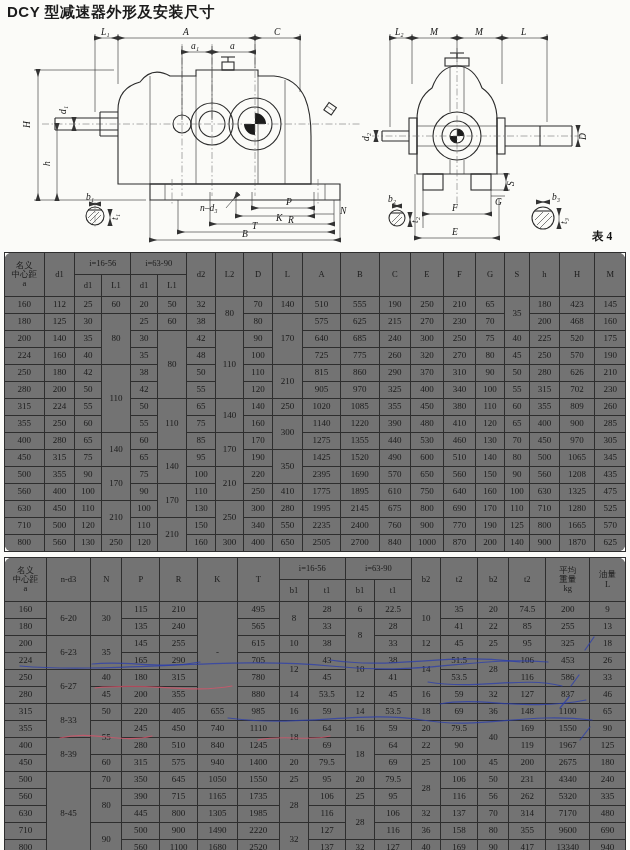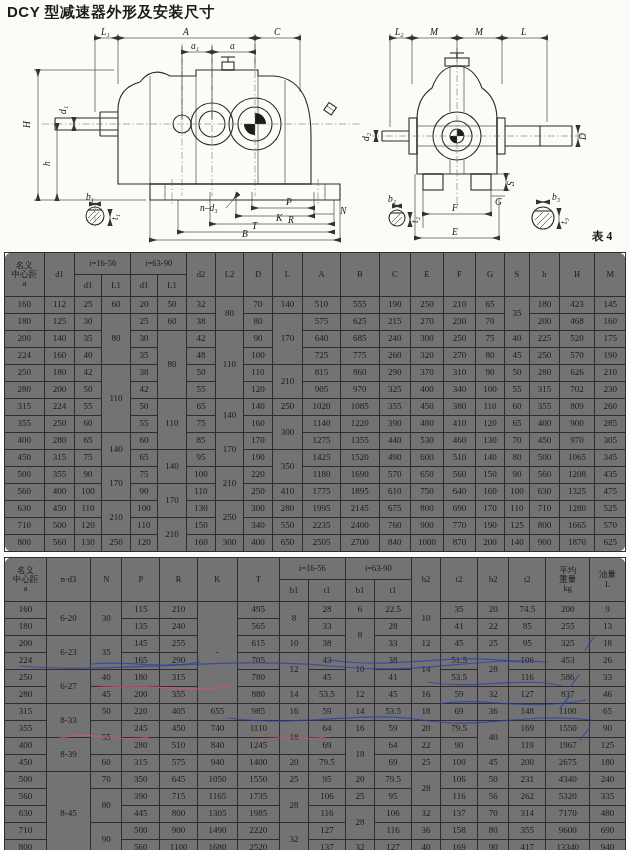--- a/index.html
+++ b/index.html
@@ -452,21 +452,21 @@
         </tr>
         <tr>
           <td>500</td>
           <td>355</td>
           <td>90</td>
           <td rowspan="2">170</td>
           <td>75</td>
           <td>100</td>
           <td rowspan="2">210</td>
           <td>220</td>
-          <td>1180</td>
+          <td>2395</td>
           <td>1690</td>
           <td>570</td>
           <td>650</td>
           <td>560</td>
           <td>150</td>
           <td>90</td>
           <td>560</td>
           <td>1208</td>
           <td>435</td>
         </tr>

